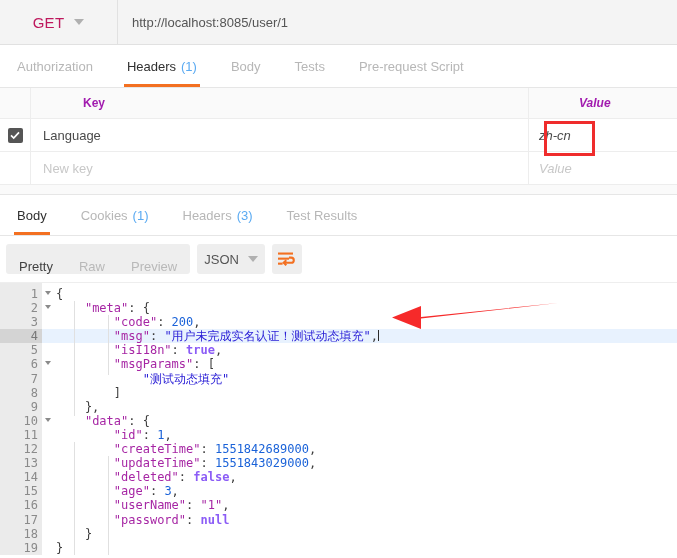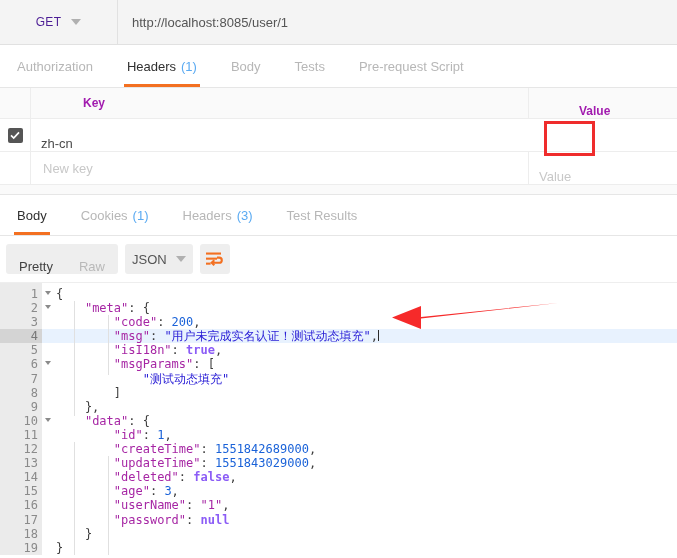--- a/index.html
+++ b/index.html
@@ -27,22 +27,22 @@
     width: 117px;
     display: flex;
     align-items: center;
     justify-content: center;
     gap: 10px;
     border-right: 1px solid #e1e1e1;
     background: #f4f4f4;
     cursor: pointer;
   }
   .method-label {
-    font-size: 12px;
-    color: #4c1d95;
+    font-size: 15px;
+    color: #be185d;
     letter-spacing: .3px;
   }
   .caret {
     width: 0; height: 0;
     border-left: 5px solid transparent;
     border-right: 5px solid transparent;
     border-top: 6px solid #b0b0b0;
   }
   .url-box {
     flex: 1;
@@ -116,22 +116,23 @@
   .cell-key {
     flex: 1;
     display: flex;
     align-items: center;
     padding-left: 12px;
     border-right: 1px solid #ededed;
   }
   .cell-val {
     width: 138px;
     display: flex;
-    align-items: flex-end;
+    align-items: center;
     padding-left: 10px;
+    font-style: italic;
   }
   .col-title { font-weight: bold; font-size: 12px; color: #a21caf; margin-left: 40px; }
   .cell-text { font-size: 13px; color: #4b4b4b; }
   .cell-text.ph { color: #c8c8c8; }
 
   
   .resp-sep {
     height: 9px;
     background: #fafafa;
     border-bottom: 1px solid #e6e6e6;
@@ -311,20 +312,23 @@
     </div>
   </div>
   <div id="hdr-rows">
       <div class="hdr-row">
         <div class="cell-check">
           <span class="chk">
             <svg width="10" height="9" viewBox="0 0 10 9">
               <path d="M1 4.4 L3.7 7 L9 1.4" fill="none" stroke="#fff" stroke-width="1.7"></path>
             </svg>
           </span>
+        </div>
+        <div class="cell-key">
+          <span class="cell-text">Language</span>
         </div>
         <div class="cell-val">
           <span class="cell-text">zh-cn</span>
         </div>
       </div>
       <div class="hdr-row">
         <div class="cell-check"></div>
         <div class="cell-key">
           <span class="cell-text ph">New key</span>
         </div>
@@ -350,20 +354,21 @@
     </div>
     <div class="tab">
       <span>Test Results</span>
     </div>
   </div>
 
 <div class="body-toolbar">
   <div class="seg-group" id="view-modes">
       <div class="seg active">Pretty</div>
       <div class="seg">Raw</div>
+      <div class="seg">Preview</div>
     </div>
   <div class="fmt-select">
     <span class="fmt-label">JSON</span>
     <span class="caret"></span>
   </div>
   <div class="wrap-btn">
     <svg width="17" height="14" viewBox="0 0 17 14">
       <rect x="0" y="0.5" width="15" height="2.1" fill="#f37021"></rect>
       <rect x="0" y="5.6" width="11" height="2.1" fill="#f37021"></rect>
       <path d="M11 5.6 h2.2 a2.6 2.6 0 0 1 0 5.2 h-6.3" fill="none" stroke="#f37021" stroke-width="2.1"></path>

